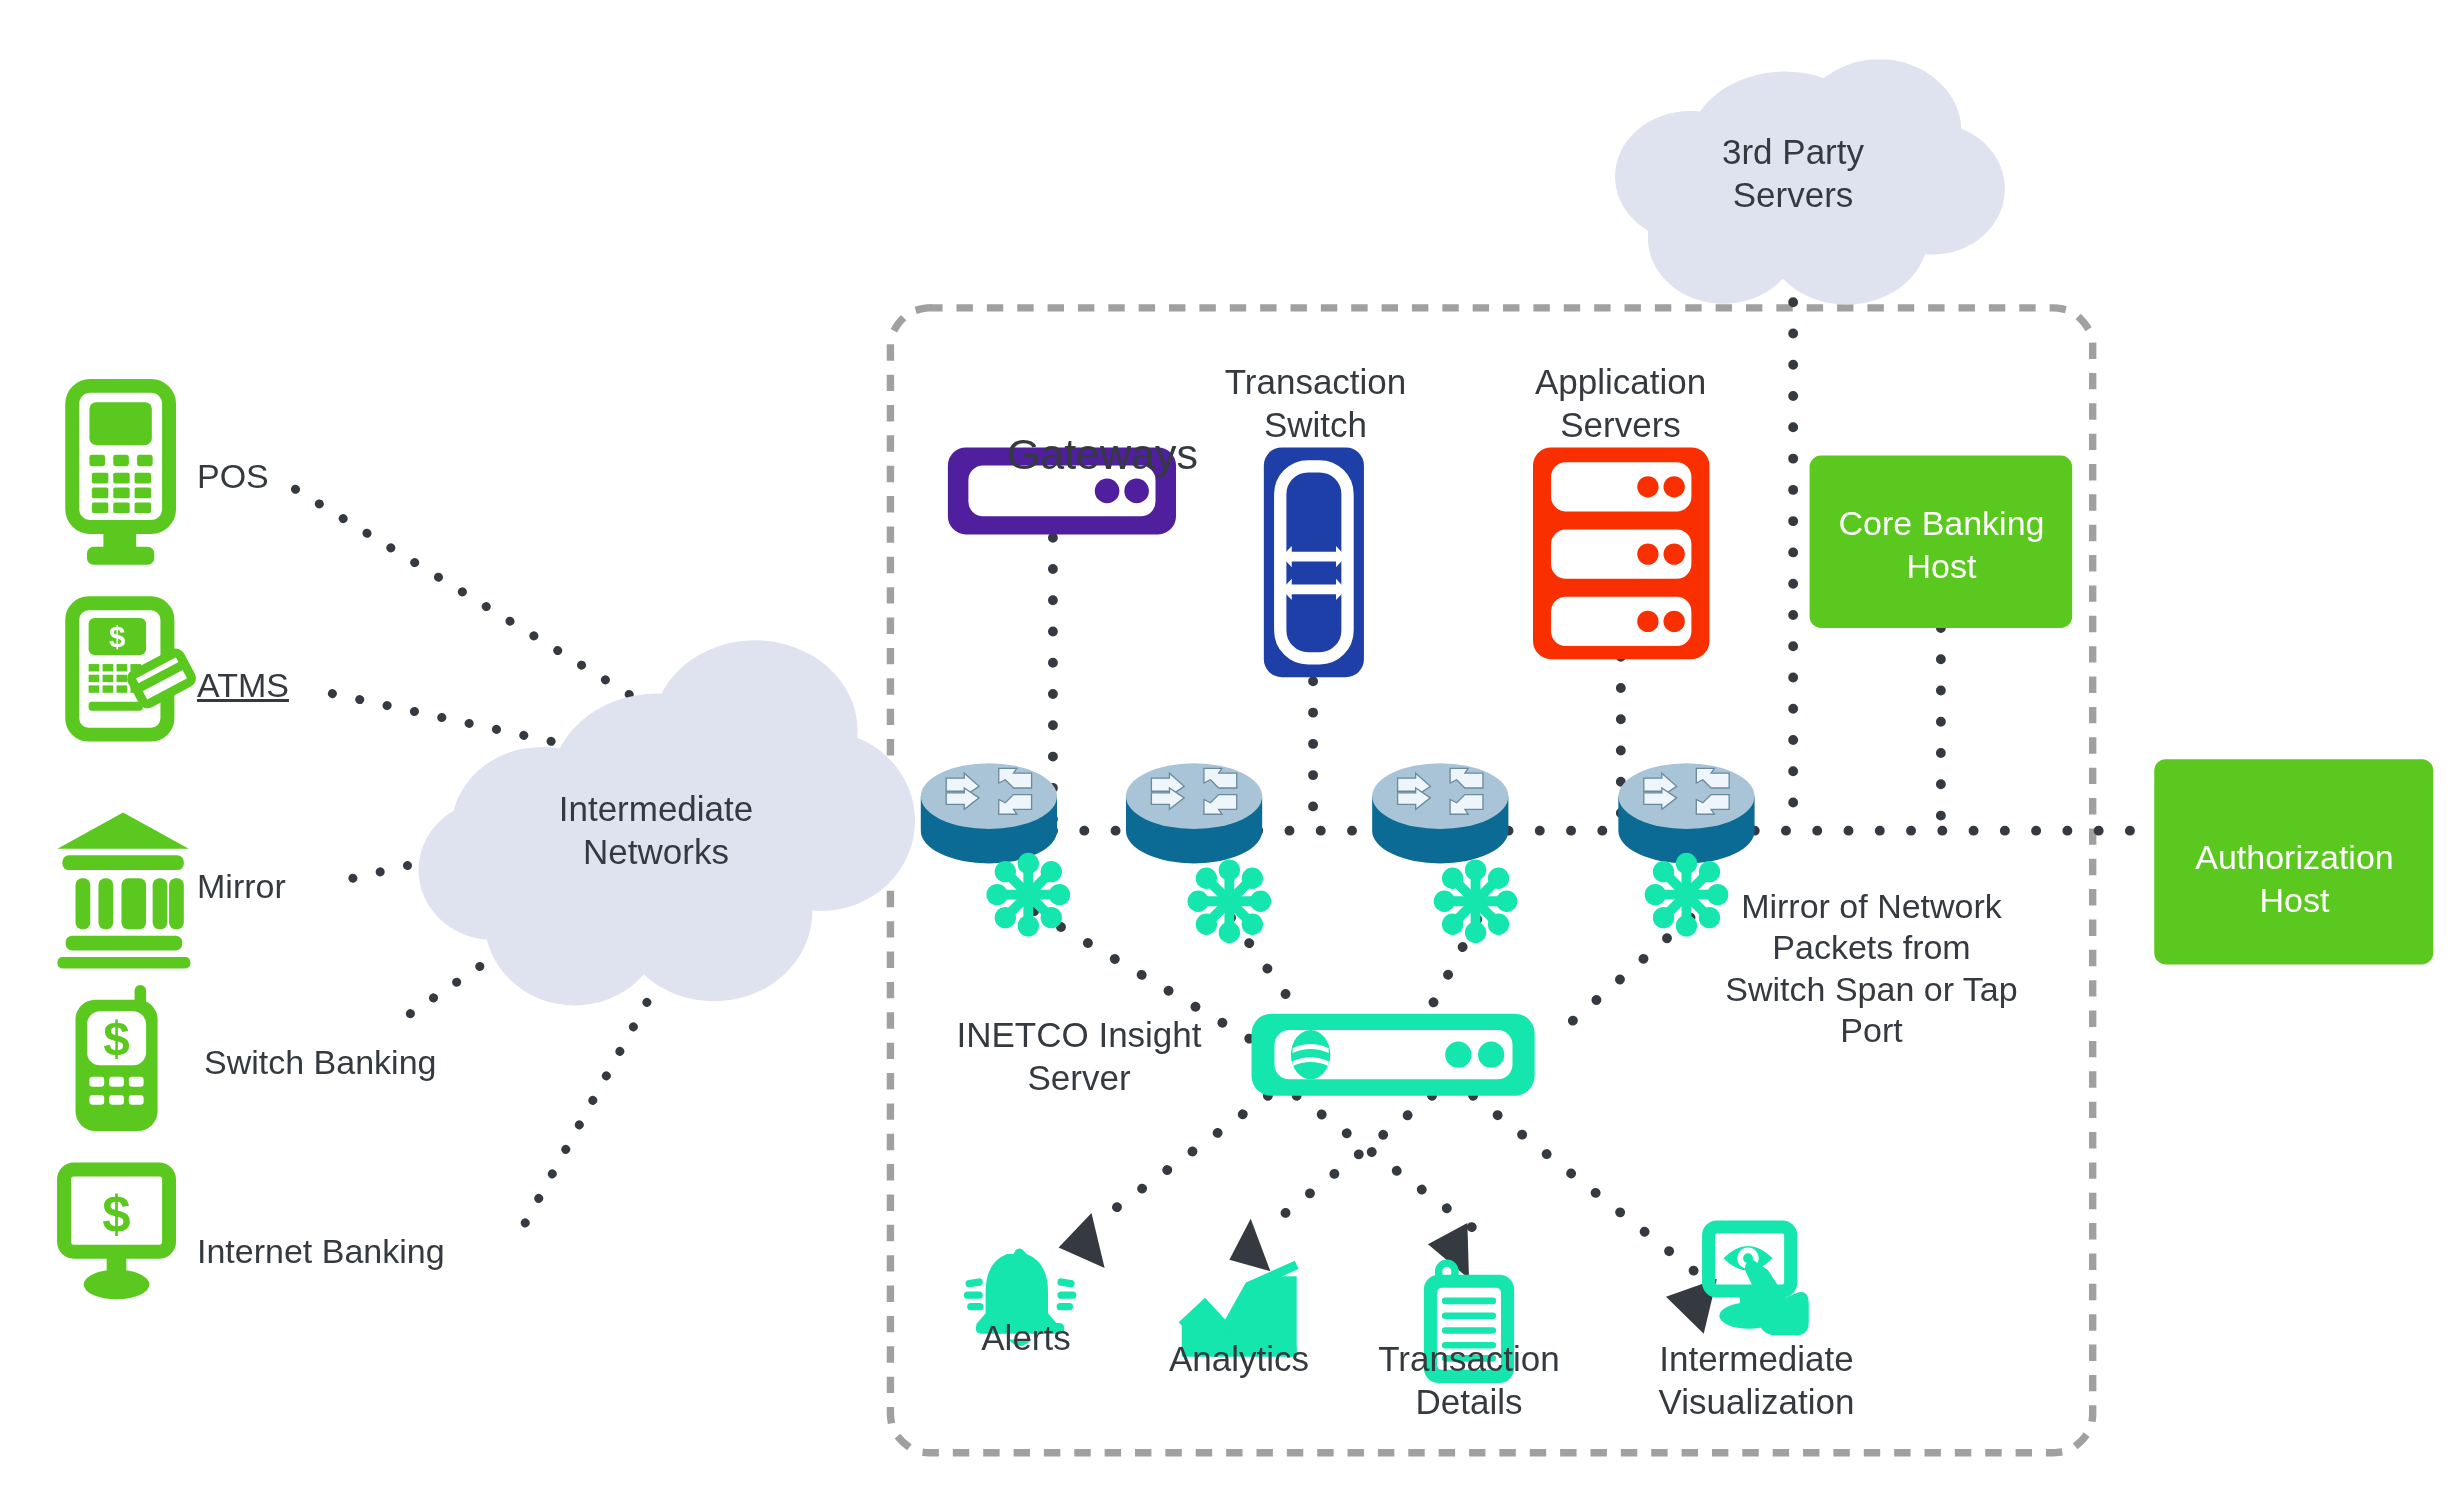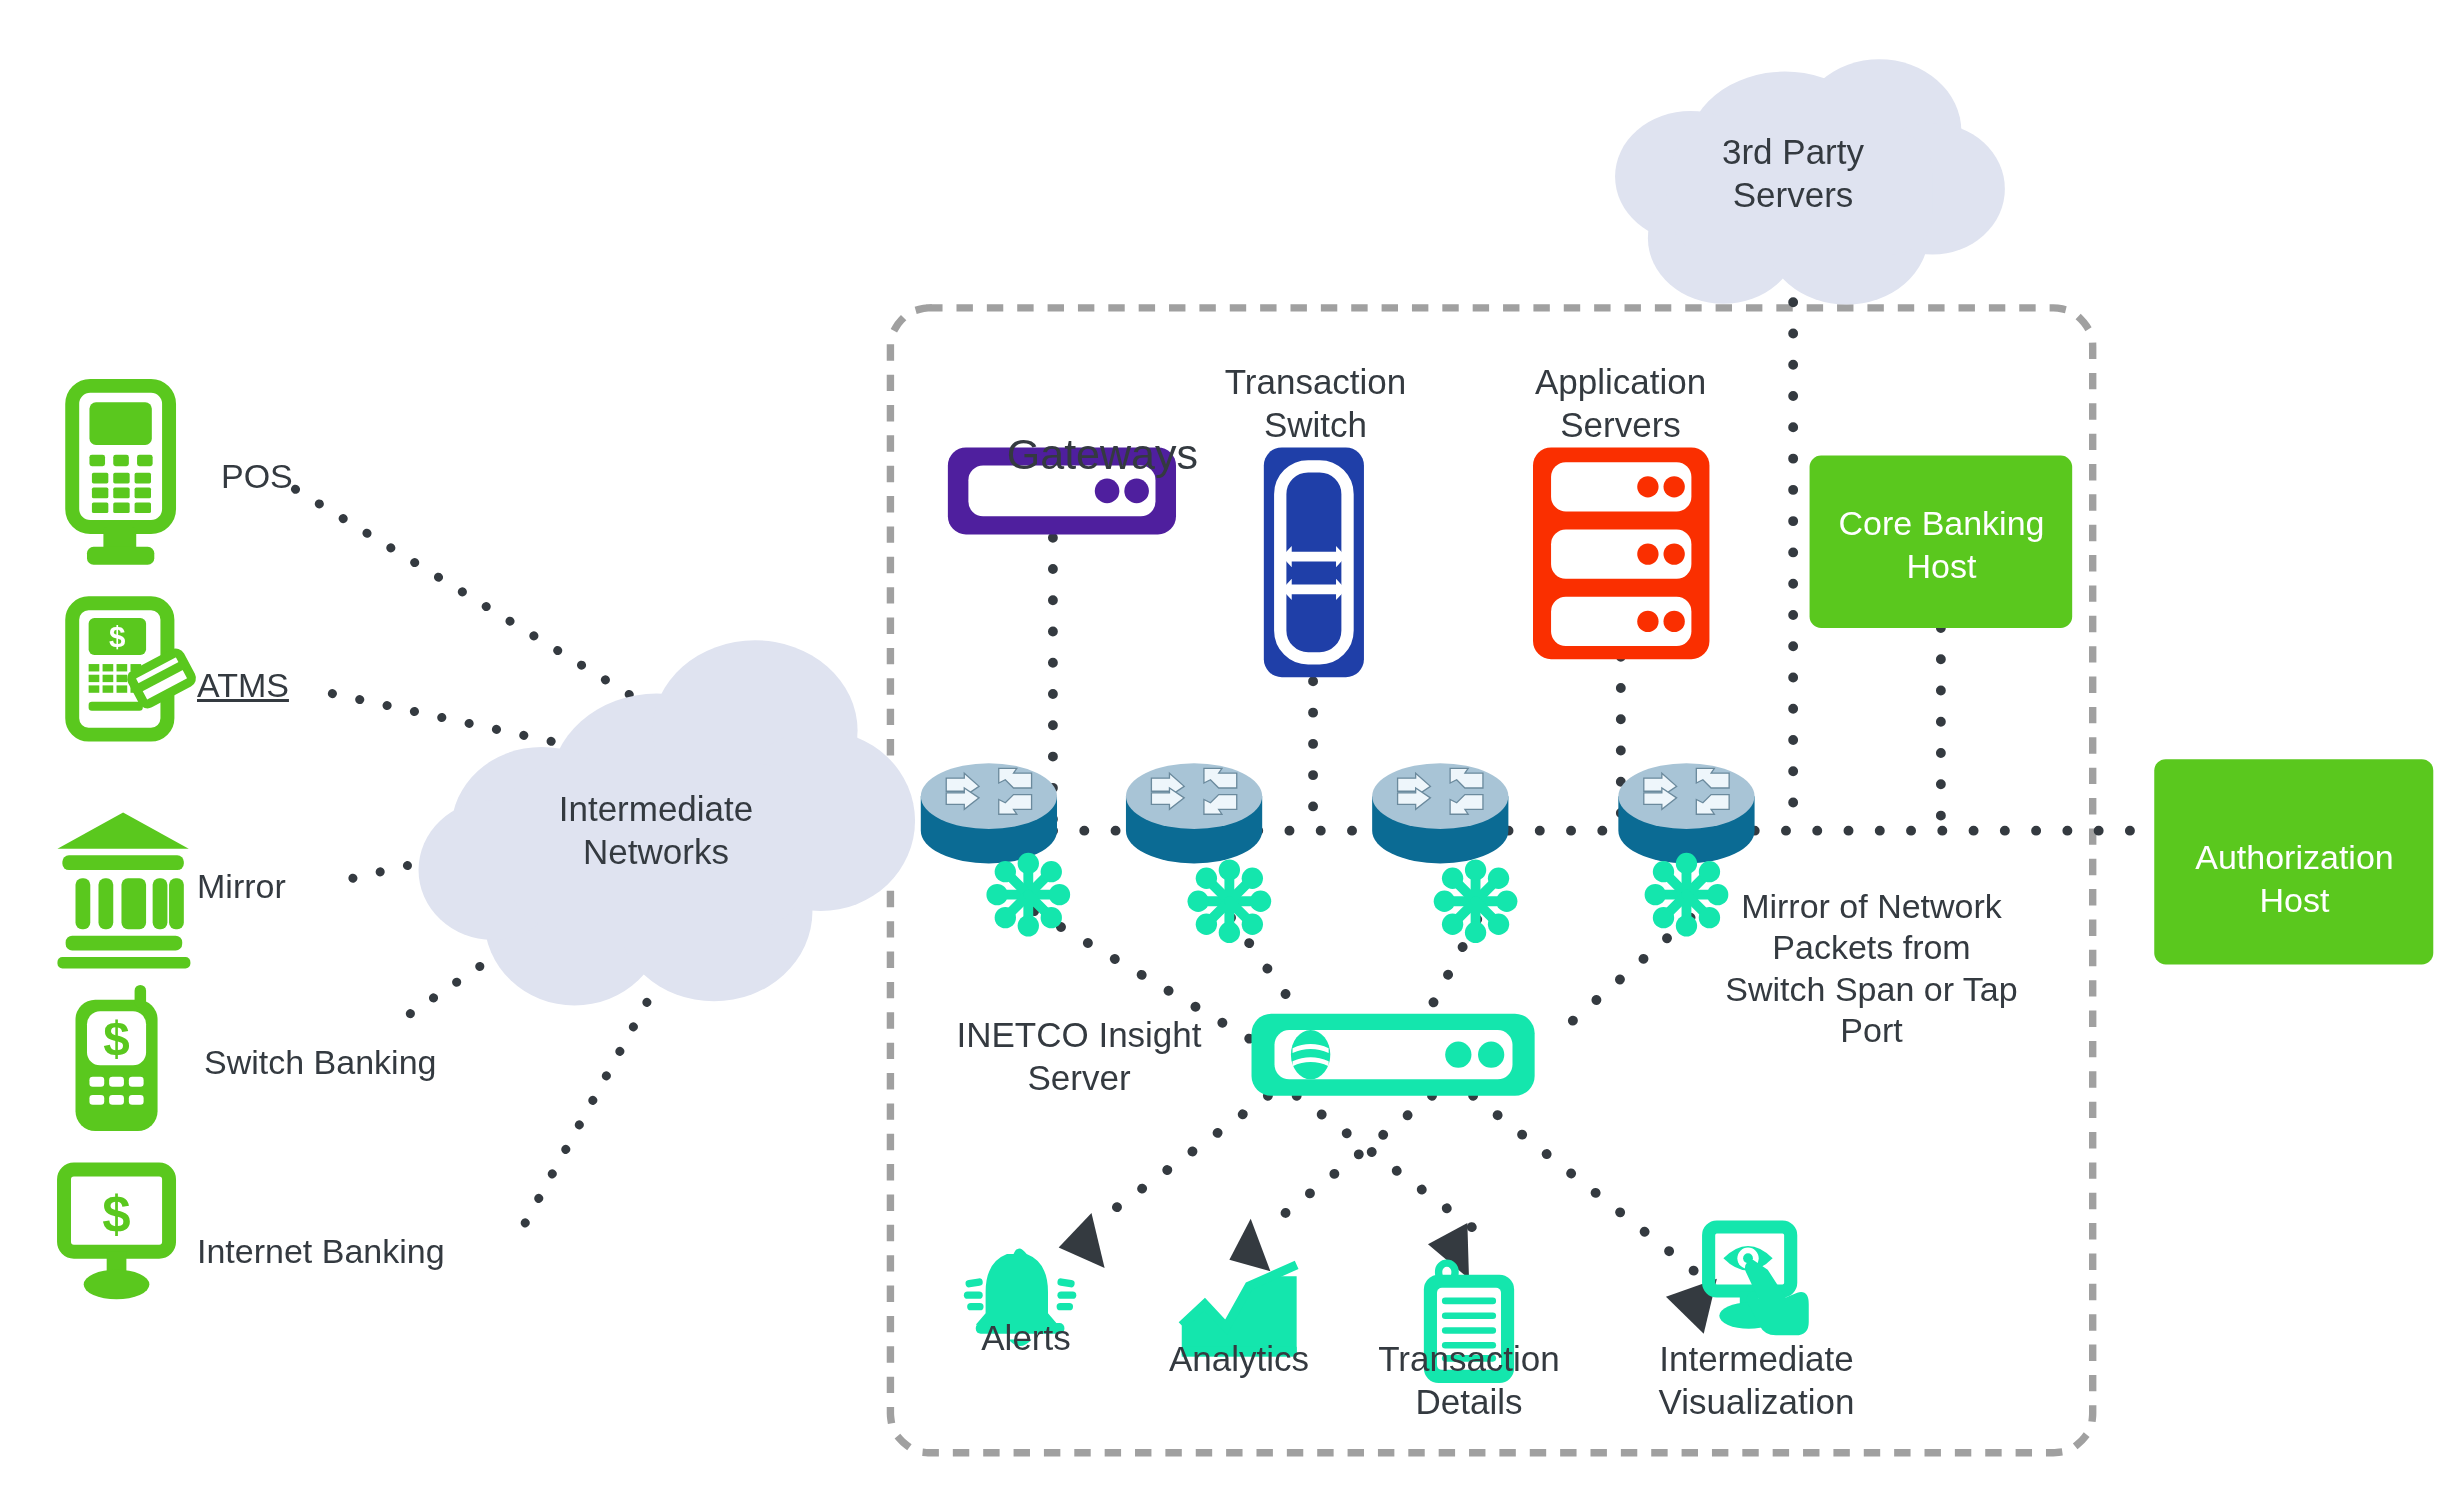--- a/index.html
+++ b/index.html
@@ -389,21 +389,21 @@
       </g>
       <rect x="38" y="78" width="22" height="22" fill="#14e6ad"></rect>
       <ellipse cx="49" cy="108" rx="36" ry="16" fill="#14e6ad"></ellipse>
       <g fill="#14e6ad">
         <path d="M 72 52 l 22 34 l 14 -6 q 14 -4 14 14 l 0 22 q 0 16 -16 16 l -24 0 q -14 0 -20 -12 l -14 -26 q -6 -12 8 -16 l 6 12 l -16 -34 q -6 -12 8 -16 z"></path>
       </g>
     </g>
 
   </svg>
 
-  <div class="lbl-left" style="left:197px; top:456px; width:263px;margin-left:24px;">POS</div>
+  <div class="lbl-left" style="left:197px; top:456px; width:263px;">POS</div>
   <div class="lbl-left" style="left:197px; top:665px; width:263px;text-decoration:underline;">ATMS</div>
   <div class="lbl-left" style="left:197px; top:866px; width:263px;">Mirror</div>
   <div class="lbl-left" style="left:204px; top:1042px; width:345px;">Switch Banking</div>
   <div class="lbl-left" style="left:197px; top:1231px; width:378px;">Internet Banking</div>
 
   <div class="lbl" style="left:492px; top:788px; width:328px; font-size:35px;">
     <div>Intermediate</div>
     <div>Networks</div>
   </div>
 

